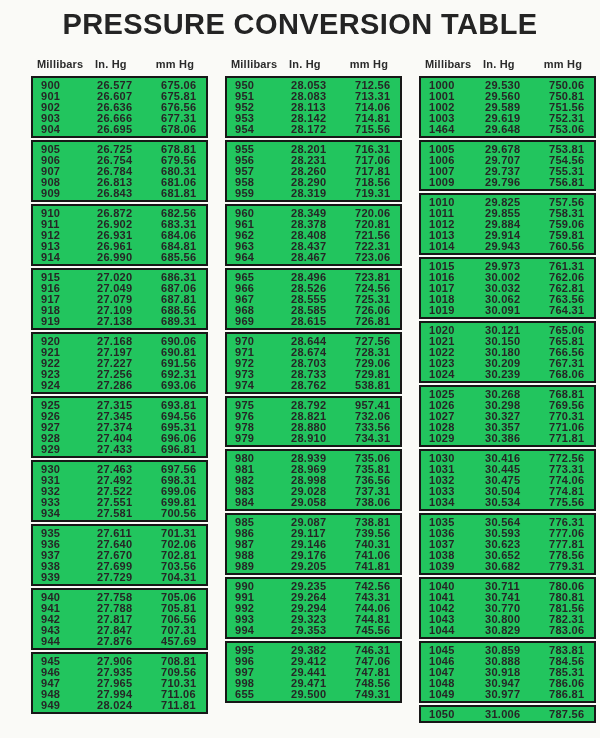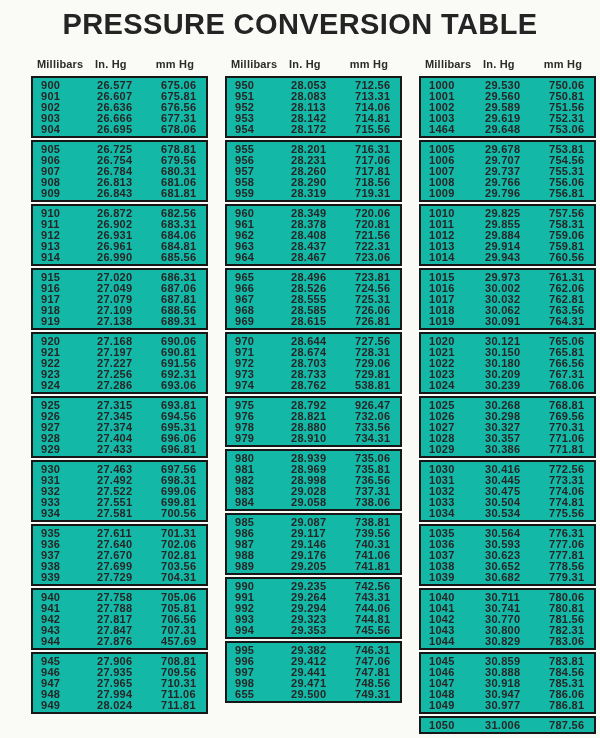--- a/index.html
+++ b/index.html
@@ -35,21 +35,21 @@
     color: #2b2b2b;
     padding: 0 13px 5px 6px;
     line-height: 13px;
     white-space: nowrap;
   }
   .col-header .mm { text-align: center; }
   .group {
     border: 2px solid #171717;
     margin-bottom: 2px;
     padding: 2px 0 1px 0;
-    background: #14b8a6;
+    background: #22c55e;
   }
   .row {
     display: grid;
     grid-template-columns: 56px 64px 1fr;
     padding: 0 13px 0 8px;
     font-size: 11px;
     font-weight: 700;
     letter-spacing: 0.3px;
     line-height: 11px;
     white-space: nowrap;
@@ -481,21 +481,21 @@
             <div class="row" data-name="table-row">
     <span class="c mb" data-name="cell-millibars">974</span>
     <span class="c in" data-name="cell-inhg">28.762</span>
     <span class="c mm" data-name="cell-mmhg">538.81</span>
   </div>
           </div>
           <div class="group" data-name="group-box">
             <div class="row" data-name="table-row">
     <span class="c mb" data-name="cell-millibars">975</span>
     <span class="c in" data-name="cell-inhg">28.792</span>
-    <span class="c mm" data-name="cell-mmhg">926.47</span>
+    <span class="c mm" data-name="cell-mmhg">957.41</span>
   </div>
             <div class="row" data-name="table-row">
     <span class="c mb" data-name="cell-millibars">976</span>
     <span class="c in" data-name="cell-inhg">28.821</span>
     <span class="c mm" data-name="cell-mmhg">732.06</span>
   </div>
             <div class="row" data-name="table-row">
     <span class="c mb" data-name="cell-millibars">978</span>
     <span class="c in" data-name="cell-inhg">28.880</span>
     <span class="c mm" data-name="cell-mmhg">733.56</span>
@@ -660,25 +660,20 @@
     <span class="c mb" data-name="cell-millibars">1006</span>
     <span class="c in" data-name="cell-inhg">29.707</span>
     <span class="c mm" data-name="cell-mmhg">754.56</span>
   </div>
             <div class="row" data-name="table-row">
     <span class="c mb" data-name="cell-millibars">1007</span>
     <span class="c in" data-name="cell-inhg">29.737</span>
     <span class="c mm" data-name="cell-mmhg">755.31</span>
   </div>
             <div class="row" data-name="table-row">
-    <span class="c mb" data-name="cell-millibars">1008</span>
-    <span class="c in" data-name="cell-inhg">29.766</span>
-    <span class="c mm" data-name="cell-mmhg">756.06</span>
-  </div>
-            <div class="row" data-name="table-row">
     <span class="c mb" data-name="cell-millibars">1009</span>
     <span class="c in" data-name="cell-inhg">29.796</span>
     <span class="c mm" data-name="cell-mmhg">756.81</span>
   </div>
           </div>
           <div class="group" data-name="group-box">
             <div class="row" data-name="table-row">
     <span class="c mb" data-name="cell-millibars">1010</span>
     <span class="c in" data-name="cell-inhg">29.825</span>
     <span class="c mm" data-name="cell-mmhg">757.56</span>

